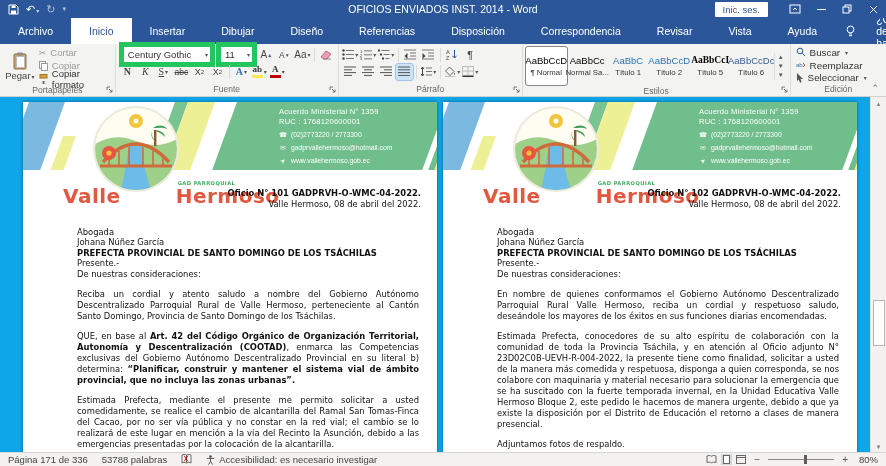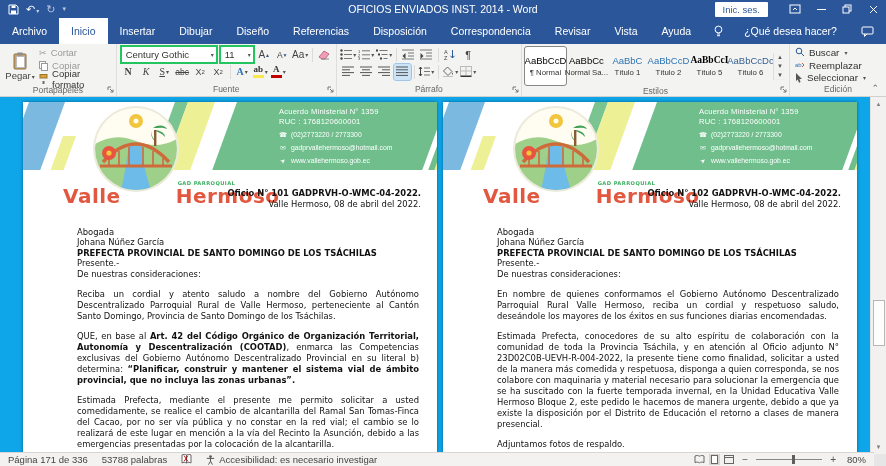--- a/index.html
+++ b/index.html
@@ -9,42 +9,42 @@
   .titlebar{height:18px;background:#2b579a;color:#fff;display:flex;align-items:center;position:relative;font-size:10px;}
   .qat{display:flex;align-items:center;gap:7px;padding-left:8px;}
   .qat .g{color:#b9c6de;}
   .qat svg{display:block;}
   .win-title{position:absolute;left:50%;transform:translateX(-50%);font-size:10.5px;white-space:nowrap;}
   .tb-right{margin-left:auto;display:flex;align-items:center;gap:0;}
   .signin{background:#fff;color:#2b579a;font-size:9.5px;padding:2px 8px;margin-right:14px;border-radius:1px;cursor:default;}
   .winbtn{width:26px;height:18px;display:flex;align-items:center;justify-content:center;color:#fff;}
   
   .tabbar{height:26px;background:#2b579a;display:flex;align-items:stretch;color:#fff;font-size:10.5px;}
-  .tab{display:flex;align-items:center;padding:0 12px;cursor:default;}
+  .tab{display:flex;align-items:center;padding:0 18px;cursor:default;}
   .tab.active{background:#fff;color:#2b579a;}
   .tellme{display:flex;align-items:center;gap:20px;padding:0 10px;}
   .tabbar .spacer{flex:1;}
   .comment-btn{display:flex;align-items:center;padding:0 12px;}
   
   .ribbon{height:52px;background:#f3f3f2;border-bottom:1px solid #d2d0ce;display:flex;position:relative;}
   .rgroup{display:flex;flex-direction:column;position:relative;border-right:1px solid #e0dedd;padding:2px 3px 0 3px;}
   .rgroup-label{margin-top:auto;text-align:center;font-size:8.5px;color:#666;padding:0 0 2px;}
   .launcher{position:absolute;right:2px;bottom:3px;cursor:default;}
   .rrow{display:flex;align-items:center;height:17px;gap:1px;}
   .sbtn{display:flex;align-items:center;justify-content:center;min-width:17px;height:16px;border-radius:2px;color:#444;font-size:10px;cursor:default;}
   .sbtn.on{background:#cce4f7;outline:1px solid #9fc6e7;}
   .caret{font-size:6px;color:#555;margin-left:1px;}
   .vdiv{width:1px;height:14px;background:#dddbda;margin:0 2px;}
   
   .paste-big{width:36px;display:flex;flex-direction:column;align-items:center;justify-content:center;font-size:9.5px;color:#444;padding-top:1px;}
   .clip-col{display:flex;flex-direction:column;justify-content:flex-start;gap:0;}
   .clip-item{display:flex;align-items:center;gap:4px;font-size:9.5px;height:13px;padding:0 2px;color:#9a9a9a;}
   .clip-item.en{color:#333;}
   
-  .combo{display:flex;align-items:center;background:#fff;border:2px solid #22c55e;height:15px;font-size:9.5px;color:#333;padding:0 2px 0 4px;gap:12px;}
+  .combo{display:flex;align-items:center;background:#fff;border:5px solid #22c55e;height:15px;font-size:9.5px;color:#333;padding:0 2px 0 4px;gap:12px;}
   .combo .caret{margin-left:auto;}
   .fname{width:88px;}
   .fsize{width:26px;}
   .bold-n{font-weight:bold;font-family:"Liberation Serif",serif;}
   .ital-k{font-style:italic;font-family:"Liberation Serif",serif;}
   .und-s{text-decoration:underline;font-family:"Liberation Serif",serif;}
   .strike{text-decoration:line-through;font-size:8.5px;}
   .fx-a{color:#2e74b5;font-weight:bold;font-family:"Liberation Serif",serif;}
   .bar-btn{display:flex;flex-direction:column;align-items:center;line-height:1;}
   .bar-btn .t{font-size:9px;font-weight:bold;font-family:"Liberation Serif",serif;color:#333;}
@@ -90,21 +90,21 @@
   .pbody{padding:0 18px 0 54px;font-size:8.4px;line-height:11px;color:#111;text-align:justify;font-family:"DejaVu Sans",sans-serif;}
   .pbody p{margin:0 0 9px;}
   .pbody .sal{text-align:left;}
   .b{font-weight:bold;}
   
   .vscroll{position:absolute;right:0;top:97px;bottom:12px;width:15px;background:#f2f1f0;border-left:1px solid #e3e2e1;}
   .vs-arrow{position:absolute;left:0;width:100%;height:12px;display:flex;align-items:center;justify-content:center;font-size:6px;color:#807f7d;}
   .vs-up{top:1px;} .vs-down{bottom:1px;}
   .vs-thumb{position:absolute;left:2px;width:10px;top:57%;height:44px;background:#fdfdfd;border:1px solid #b8b7b5;}
   
-  .statusbar{position:absolute;left:0;right:12px;bottom:0;height:12px;background:#f3f2f1;border-top:1px solid #d8d6d4;
+  .statusbar{position:absolute;left:0;right:0;bottom:0;height:12px;background:#f3f2f1;border-top:1px solid #d8d6d4;
              display:flex;align-items:flex-start;gap:14px;font-size:9.5px;color:#444;padding:1px 8px 0 8px;}
   .sb-item{display:flex;align-items:center;gap:4px;white-space:nowrap;}
   .sb-right{margin-left:auto;display:flex;align-items:center;gap:8px;}
   .viewbtns{display:flex;gap:4px;align-items:center;}
   .zoomtrack{width:66px;height:1px;background:#8a8886;position:relative;}
   .zoomthumb{position:absolute;left:55%;top:-4px;width:3px;height:9px;background:#605e5c;}
   .zlabel{min-width:22px;text-align:right;}
   svg{display:block;}
 </style>
 </head>

